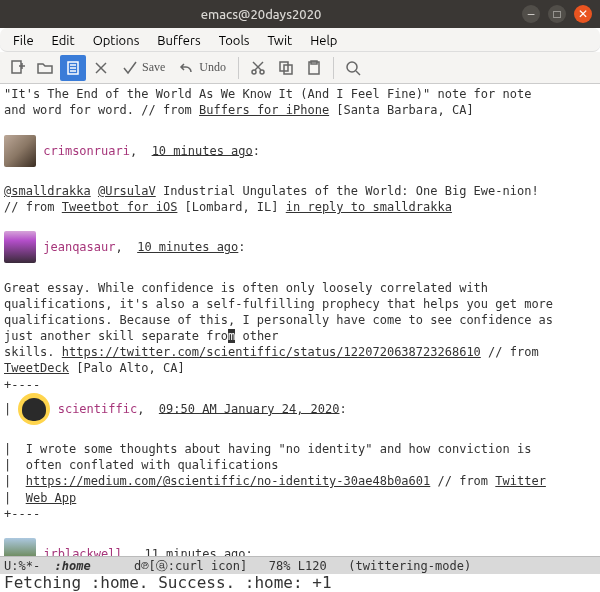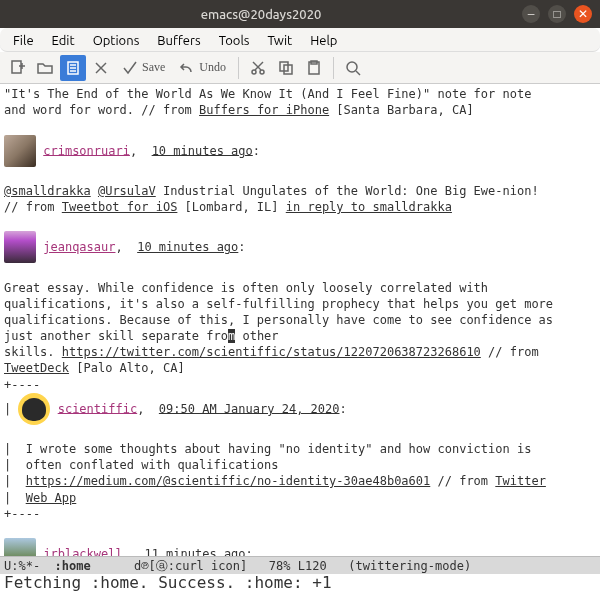--- a/index.html
+++ b/index.html
@@ -12,30 +12,30 @@
   .menubar { background: #f5f4f2; height: 24px; display: flex; align-items: center; padding: 0 4px; border-bottom: 1px solid #ddd; font-family: "Ubuntu", sans-serif; font-size: 13px; border-radius: 7px; }
   .menubar span { padding: 0 9px; cursor: pointer; }
   .toolbar { background: #f5f4f2; height: 32px; display: flex; align-items: center; padding: 0 4px; border-bottom: 1px solid #ccc; gap: 2px; }
   .toolbar .tbtn { width: 26px; height: 26px; display: flex; align-items: center; justify-content: center; color: #555; cursor: pointer; }
   .toolbar .tbtn.text { width: auto; padding: 0 6px; font-family: Liberation Serif, serif; font-size: 12px; gap: 4px; }
   .toolbar .sep { width: 1px; height: 22px; background: #ccc; margin: 0 4px; }
   .toolbar svg { width: 16px; height: 16px; stroke: #666; fill: none; stroke-width: 1.5; }
   .content { flex: 1; overflow: hidden; padding: 2px 4px 0 4px; line-height: 1.35; color: #333; }
   .content p { white-space: pre-wrap; word-wrap: break-word; }
   .uline { text-decoration: underline; }
-  .username { color: #a6357a; text-decoration: underline; }
+  .username { color: #a6357a; }
   .avatar { display: inline-block; width: 32px; height: 32px; vertical-align: middle; border-radius: 2px; }
   .av1 { background: linear-gradient(135deg,#bca898 0%,#8a7765 50%,#3a2d22 100%); }
   .av2 { background: linear-gradient(180deg,#d6a3d9 0%, #b34ec9 30%, #3a2a3a 100%); }
   .av3 { background: #ffd54d; border-radius: 50%; position: relative;}
   .av3::before { content:""; position:absolute; inset:5px 4px 4px 4px; background:#2a2a2a; border-radius:50% 50% 45% 45%; }
   .av4 { background: linear-gradient(180deg,#acc8e0 0%, #6d8a5c 60%, #3a4a2e 100%); }
   .cursor-block { background:#333; color:#fff; }
   .modeline { background:#d9d9d9; color:#333; height:18px; line-height:18px; padding:0 4px; white-space:pre; font-size:12px; border-top:1px solid #bbb;}
-  .modeline b { font-weight:600; }
+  .modeline b { font-weight:600;font-style:italic; }
   .echo { background:#fff; color:#333; height:18px; line-height:18px; padding:0 4px; font-size:16px; white-space:pre; }
 </style>
 </head>
 <body>
 
 <div class="titlebar">
   <span class="title">emacs@20days2020</span>
   <span class="win-btn min">‒</span>
   <span class="win-btn max">□</span>
   <span class="win-btn close">✕</span>

